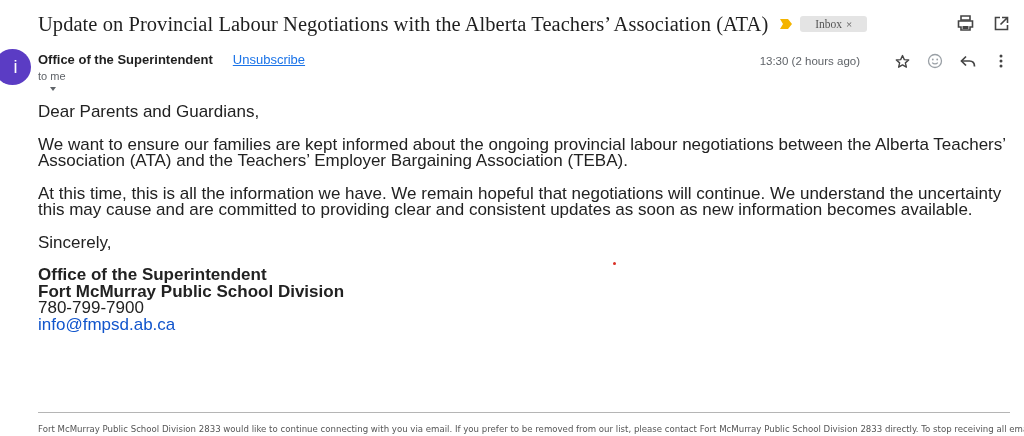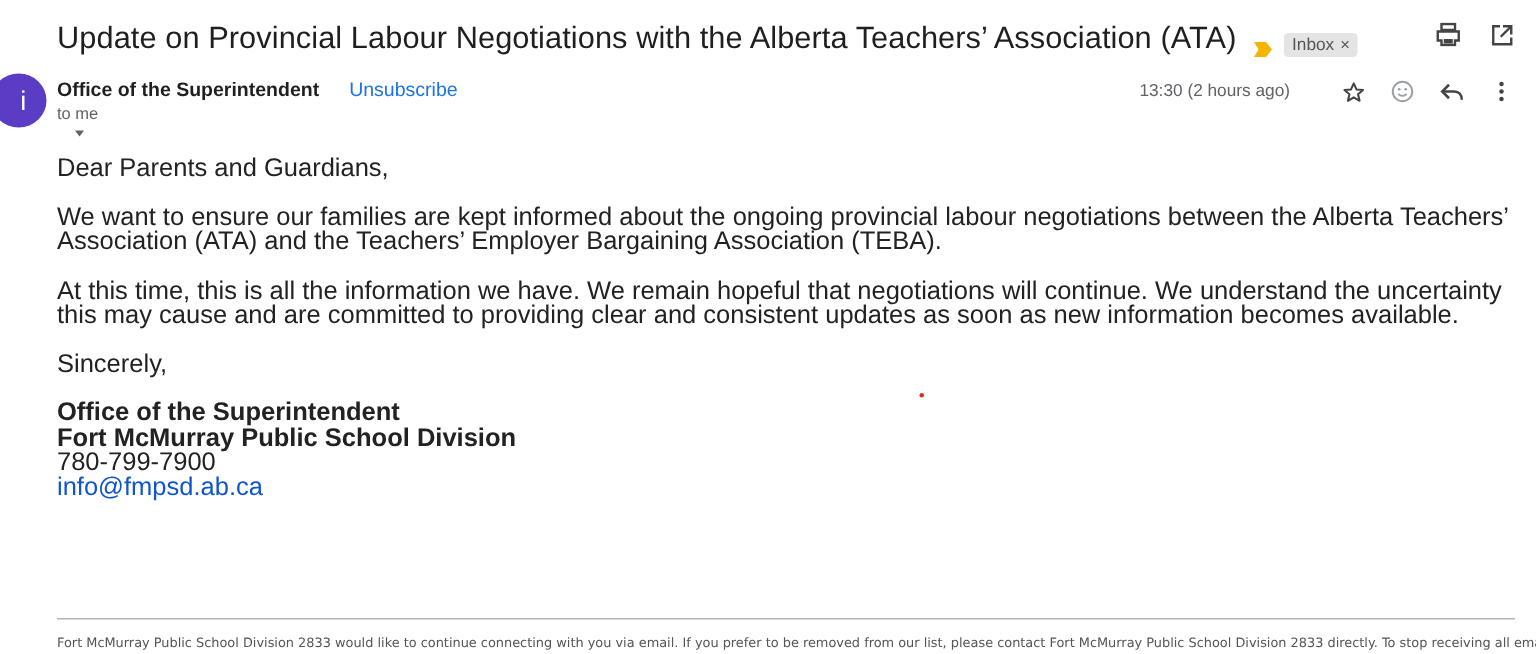--- a/index.html
+++ b/index.html
@@ -1,27 +1,27 @@
 <!DOCTYPE html>
 <html><head>
 <meta charset="utf-8">
 <style>
   html, body { margin:0; padding:0; background:#ffffff; }
   body { width:1024px; height:436px; overflow:hidden; position:relative; font-family:"Liberation Sans", sans-serif; color:#222; }
-  .subject-row { position:absolute; left:38px; top:10px; display:flex; align-items:flex-end; height:28px; }
+  .subject-row { position:absolute; left:38px; top:10px; display:flex; align-items:center; height:28px;font-family:Liberation Serif, serif; }
   .subject { font-size:20.5px; color:#1f1f1f; letter-spacing:0.05px; white-space:nowrap; }
   .imp-marker { margin-left:12px; width:12px; height:10px; }
-  .label-chip { margin-left:8px; background:#e4e4e4; border-radius:3px; font-size:11.5px; color:#555; padding:2px 5px; display:flex; align-items:center; gap:4px; }
+  .label-chip { margin-left:8px; background:#e4e4e4; border-radius:3px; font-size:11.5px; color:#555; padding:2px 15px; display:flex; align-items:center; gap:4px; }
   .label-chip .x { font-size:11px; color:#555; cursor:pointer; }
   .top-actions { position:absolute; top:14px; right:14px; display:flex; gap:18px; }
   .icon-btn { width:18px; height:18px; display:flex; align-items:center; justify-content:center; cursor:pointer; }
   .avatar { position:absolute; left:-6px; top:49px; width:31px; height:36px; border-radius:50%; background:#5b3cc4; color:#fff; font-size:18px; display:flex; align-items:center; justify-content:center; padding-left:6px; box-sizing:content-box; }
   .sender-row { position:absolute; left:38px; top:52px; display:flex; align-items:baseline; }
   .sender { font-size:13px; font-weight:bold; color:#1f1f1f; }
-  .unsub { margin-left:20px; font-size:13px; color:#1a73e8; cursor:pointer; }
+  .unsub { margin-left:20px; font-size:13px; color:#1a73e8; cursor:pointer;text-decoration:underline; }
   .to-me { position:absolute; left:38px; top:70px; font-size:11px; color:#5f6368; display:flex; align-items:center; gap:4px;flex-direction:column; }
   .to-me .caret { width:0; height:0; border-left:3.5px solid transparent; border-right:3.5px solid transparent; border-top:4px solid #5f6368; margin-left:3px; margin-top:1px; }
   .meta-row { position:absolute; right:14px; top:52px; display:flex; align-items:center; }
   .timestamp { font-size:11.5px; color:#5f6368; margin-right:18px; }
   .meta-row .icon-btn { margin-left:15px; }
   .body { position:absolute; left:38px; top:104px; width:970px; font-size:17px; color:#222; line-height:16.5px; }
   .body p { margin:0 0 16px 0; }
   .body .bold { font-weight:bold; }
   .body a { color:#1155cc; }
   .sig p { margin:0; }

